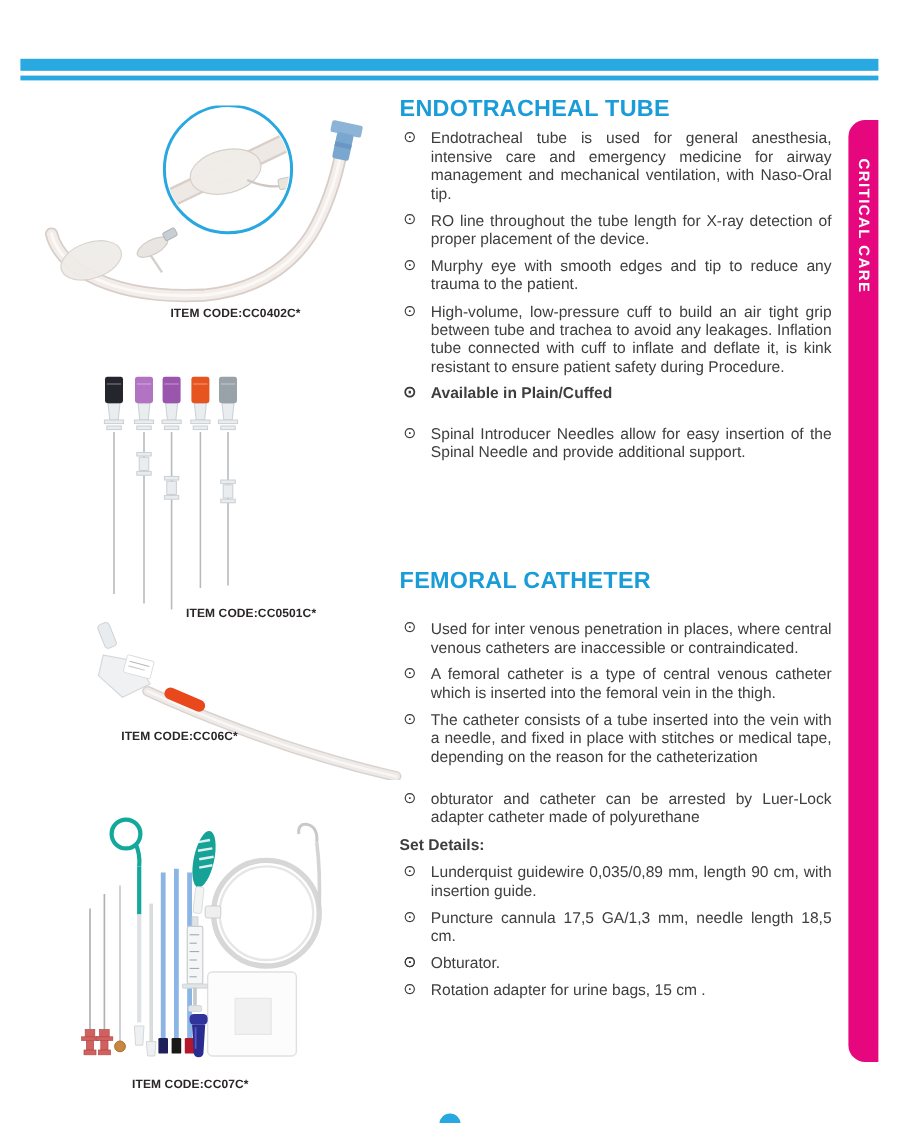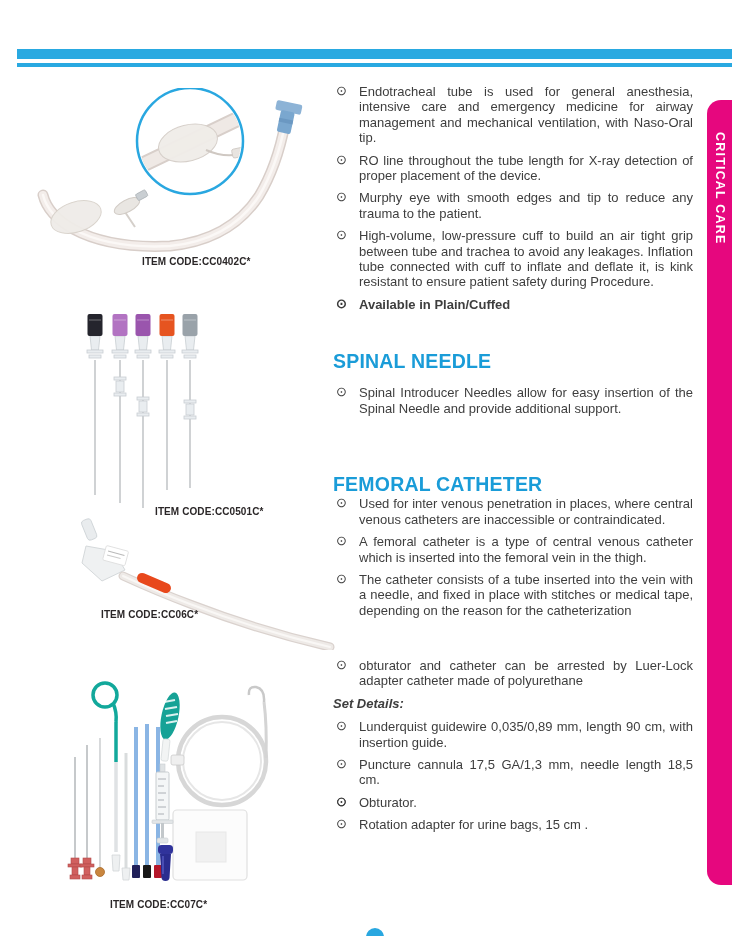--- a/index.html
+++ b/index.html
@@ -15,27 +15,27 @@
               background:#e6077e; border-radius:14px 0 0 14px; }
   .side-tab-label { position:absolute; top:32px; left:50%; transform:translateX(-50%);
               writing-mode:vertical-rl; color:#ffffff; font-weight:bold; font-size:12.5px;
               letter-spacing:1.2px; white-space:nowrap; }
 
   
   .sec { position:absolute; left:333px; width:360px; color:#3e3e3e; font-size:13px; line-height:15.4px; }
   .sec-title { color:#1a9cd8; font-weight:bold; font-size:19.5px; letter-spacing:0.2px; margin:0 0 8px 0; }
   .s1 { top:84px; } .s2 { top:354px; } .s3 { top:477px; } .s4 { top:658px; }
   .s2 .sec-title { margin-bottom:16px; }
-  .s3 .sec-title { margin-bottom:4px; }
+  .s3 .sec-title { margin-bottom:24px; }
   ul.bullets { list-style:none; }
   ul.bullets li { position:relative; padding-left:26px; text-align:justify; margin-bottom:7px; }
   ul.bullets li .marker { position:absolute; left:3px; top:-1px; font-size:13px; color:#3a3a3a; }
   .bold-line { font-weight:bold; }
   .intro { text-align:justify; margin-bottom:8px; }
-  .set-label { font-weight:bold; margin:3px 0 8px 0;font-style:italic; }
+  .set-label { font-weight:bold; margin:3px 0 8px 0; }
 
   
   .item-code { position:absolute; font-size:10px; font-weight:bold; color:#2a2627; letter-spacing:0.1px; }
   .code-1 { left:110px; top:256px;padding-left:32px; }
   .code-2 { left:155px; top:506px; }
   .code-3 { left:101px; top:609px; }
   .code-4 { left:110px; top:899px;text-align:right; }
 
   .img-abs { position:absolute; }
   .i1 { left:28px;  top:88px; }
@@ -232,31 +232,31 @@
       <line x1="143" y1="196" x2="143" y2="214" stroke="#5558c0" stroke-width="1.5"></line>
     </g>
   </svg>
 
   <div class="item-code code-1">ITEM CODE:CC0402C*</div>
   <div class="item-code code-2">ITEM CODE:CC0501C*</div>
   <div class="item-code code-3">ITEM CODE:CC06C*</div>
   <div class="item-code code-4">ITEM CODE:CC07C*</div>
 
   <section class="sec s1">
+    <h2 class="sec-title">ENDOTRACHEAL TUBE</h2>
     <ul class="bullets">
       <li><span class="marker">⊙</span><span>Endotracheal tube is used for general anesthesia, intensive care and emergency medicine for airway management and mechanical ventilation, with Naso-Oral tip.</span></li>
       <li><span class="marker">⊙</span><span>RO line throughout the tube length for X-ray detection of proper placement of the device.</span></li>
       <li><span class="marker">⊙</span><span>Murphy eye with smooth edges and tip to reduce any trauma to the patient.</span></li>
       <li><span class="marker">⊙</span><span>High-volume, low-pressure cuff to build an air tight grip between tube and trachea to avoid any leakages. Inflation tube connected with cuff to inflate and deflate it, is kink resistant to ensure patient safety during Procedure.</span></li>
       <li class="bold-line"><span class="marker">⊙</span><span>Available in Plain/Cuffed</span></li>
     </ul>
   </section>
 
   <section class="sec s2">
-    <h2 class="sec-title">SPINAL NEEDLE</h2>
     <ul class="bullets">
       <li><span class="marker">⊙</span><span>Spinal Introducer Needles allow for easy insertion of the Spinal Needle and provide additional support.</span></li>
     </ul>
   </section>
 
   <section class="sec s3">
     <h2 class="sec-title">FEMORAL CATHETER</h2>
     <ul class="bullets">
       <li><span class="marker">⊙</span><span>Used for inter venous penetration in places, where central venous catheters are inaccessible or contraindicated.</span></li>
       <li><span class="marker">⊙</span><span>A femoral catheter is a type of central venous catheter which is inserted into the femoral vein in the thigh.</span></li>

